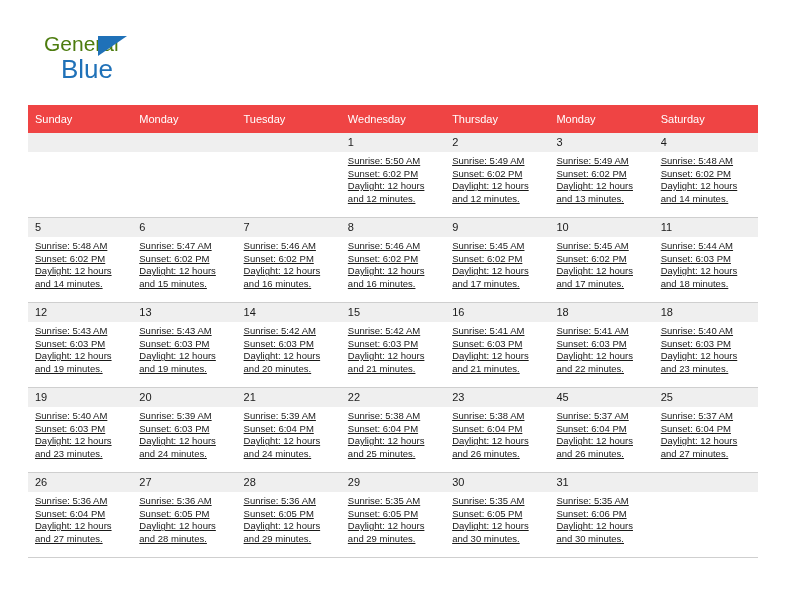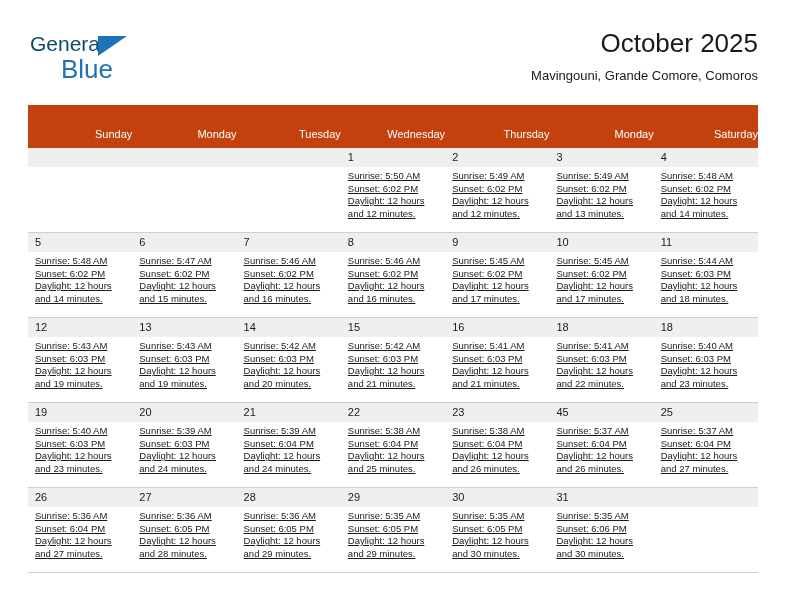--- a/index.html
+++ b/index.html
@@ -31,25 +31,25 @@
   }
   .brand {
     position: absolute;
     left: 0;
     top: 4px;
     width: 120px;
     height: 56px;
   }
   .brand-general {
     position: absolute;
-    left: 2px;
+    left: 16px;
     top: 0;
     font-size: 21px;
     letter-spacing: 0px;
-    color: #0c4a6e;
+    color: #4d7c0f;
     font-family: "Liberation Sans", sans-serif;
   }
   .brand-triangle {
     position: absolute;
     left: 70px;
     top: 4px;
     width: 0;
     height: 0;
     border-left: 29px solid #1f71b8;
     border-bottom: 20px solid transparent;
@@ -85,26 +85,26 @@
   
   .calendar {
     position: absolute;
     left: 28px;
     top: 105px;
     width: 730px;
     border-collapse: collapse;
     table-layout: fixed;
   }
   .calendar th {
-    background: #c2410c;
+    background: #ef4444;
     color: #ffffff;
     font-size: 11px;
     font-weight: normal;
-    text-align: right;
-    padding: 20px 0 5px 7px;
+    text-align: left;
+    padding: 5px 0 5px 7px;
     height: 18px;
     border: none;
   }
   .calendar td {
     width: 104.28px;
     vertical-align: top;
     padding: 0;
     border: none;
     border-bottom: 1px solid #cfcfcf;
     height: 84px;
@@ -138,24 +138,20 @@
 <div class="page">
 
   <div class="header">
 
     <div class="brand">
       <span class="brand-general">General</span>
       <span class="brand-triangle"></span>
       <span class="brand-blue">Blue</span>
     </div>
 
-    <div class="title-block">
-      <div class="month-title">October 2025</div>
-      <div class="location-subtitle">Mavingouni, Grande Comore, Comoros</div>
-    </div>
 
   </div>
 
   <table class="calendar">
     <thead>
       <tr id="weekday-row">
           <th>Sunday</th>
           <th>Monday</th>
           <th>Tuesday</th>
           <th>Wednesday</th>

